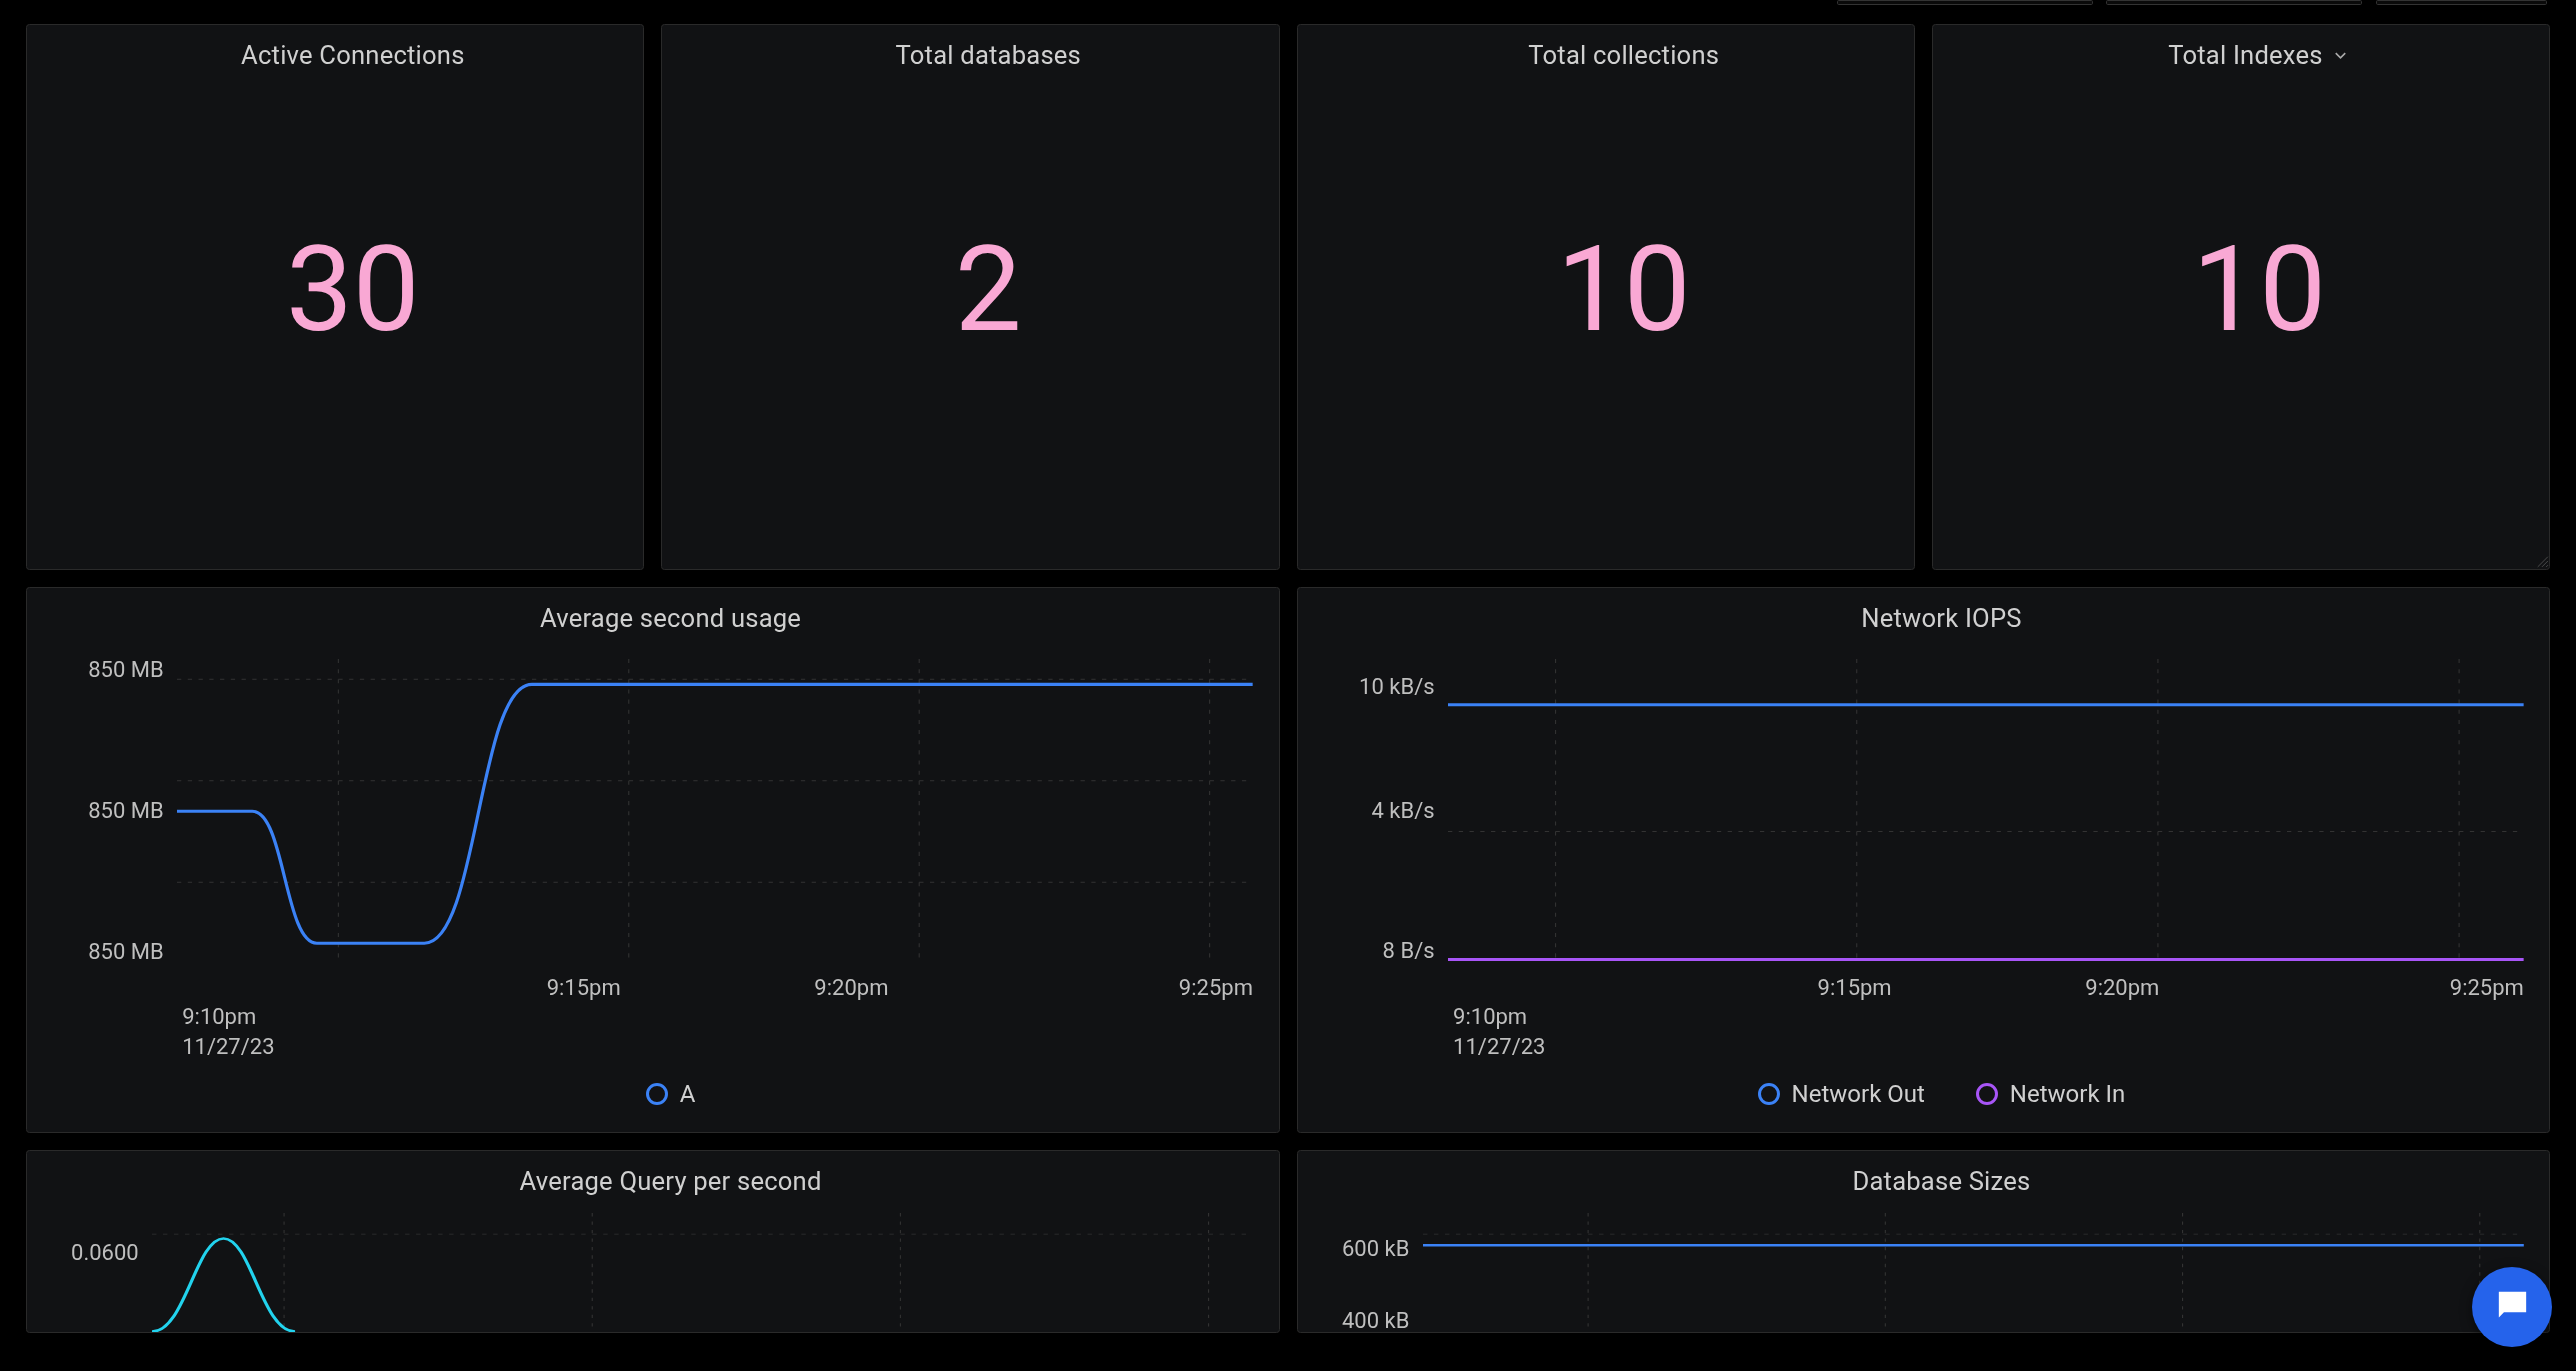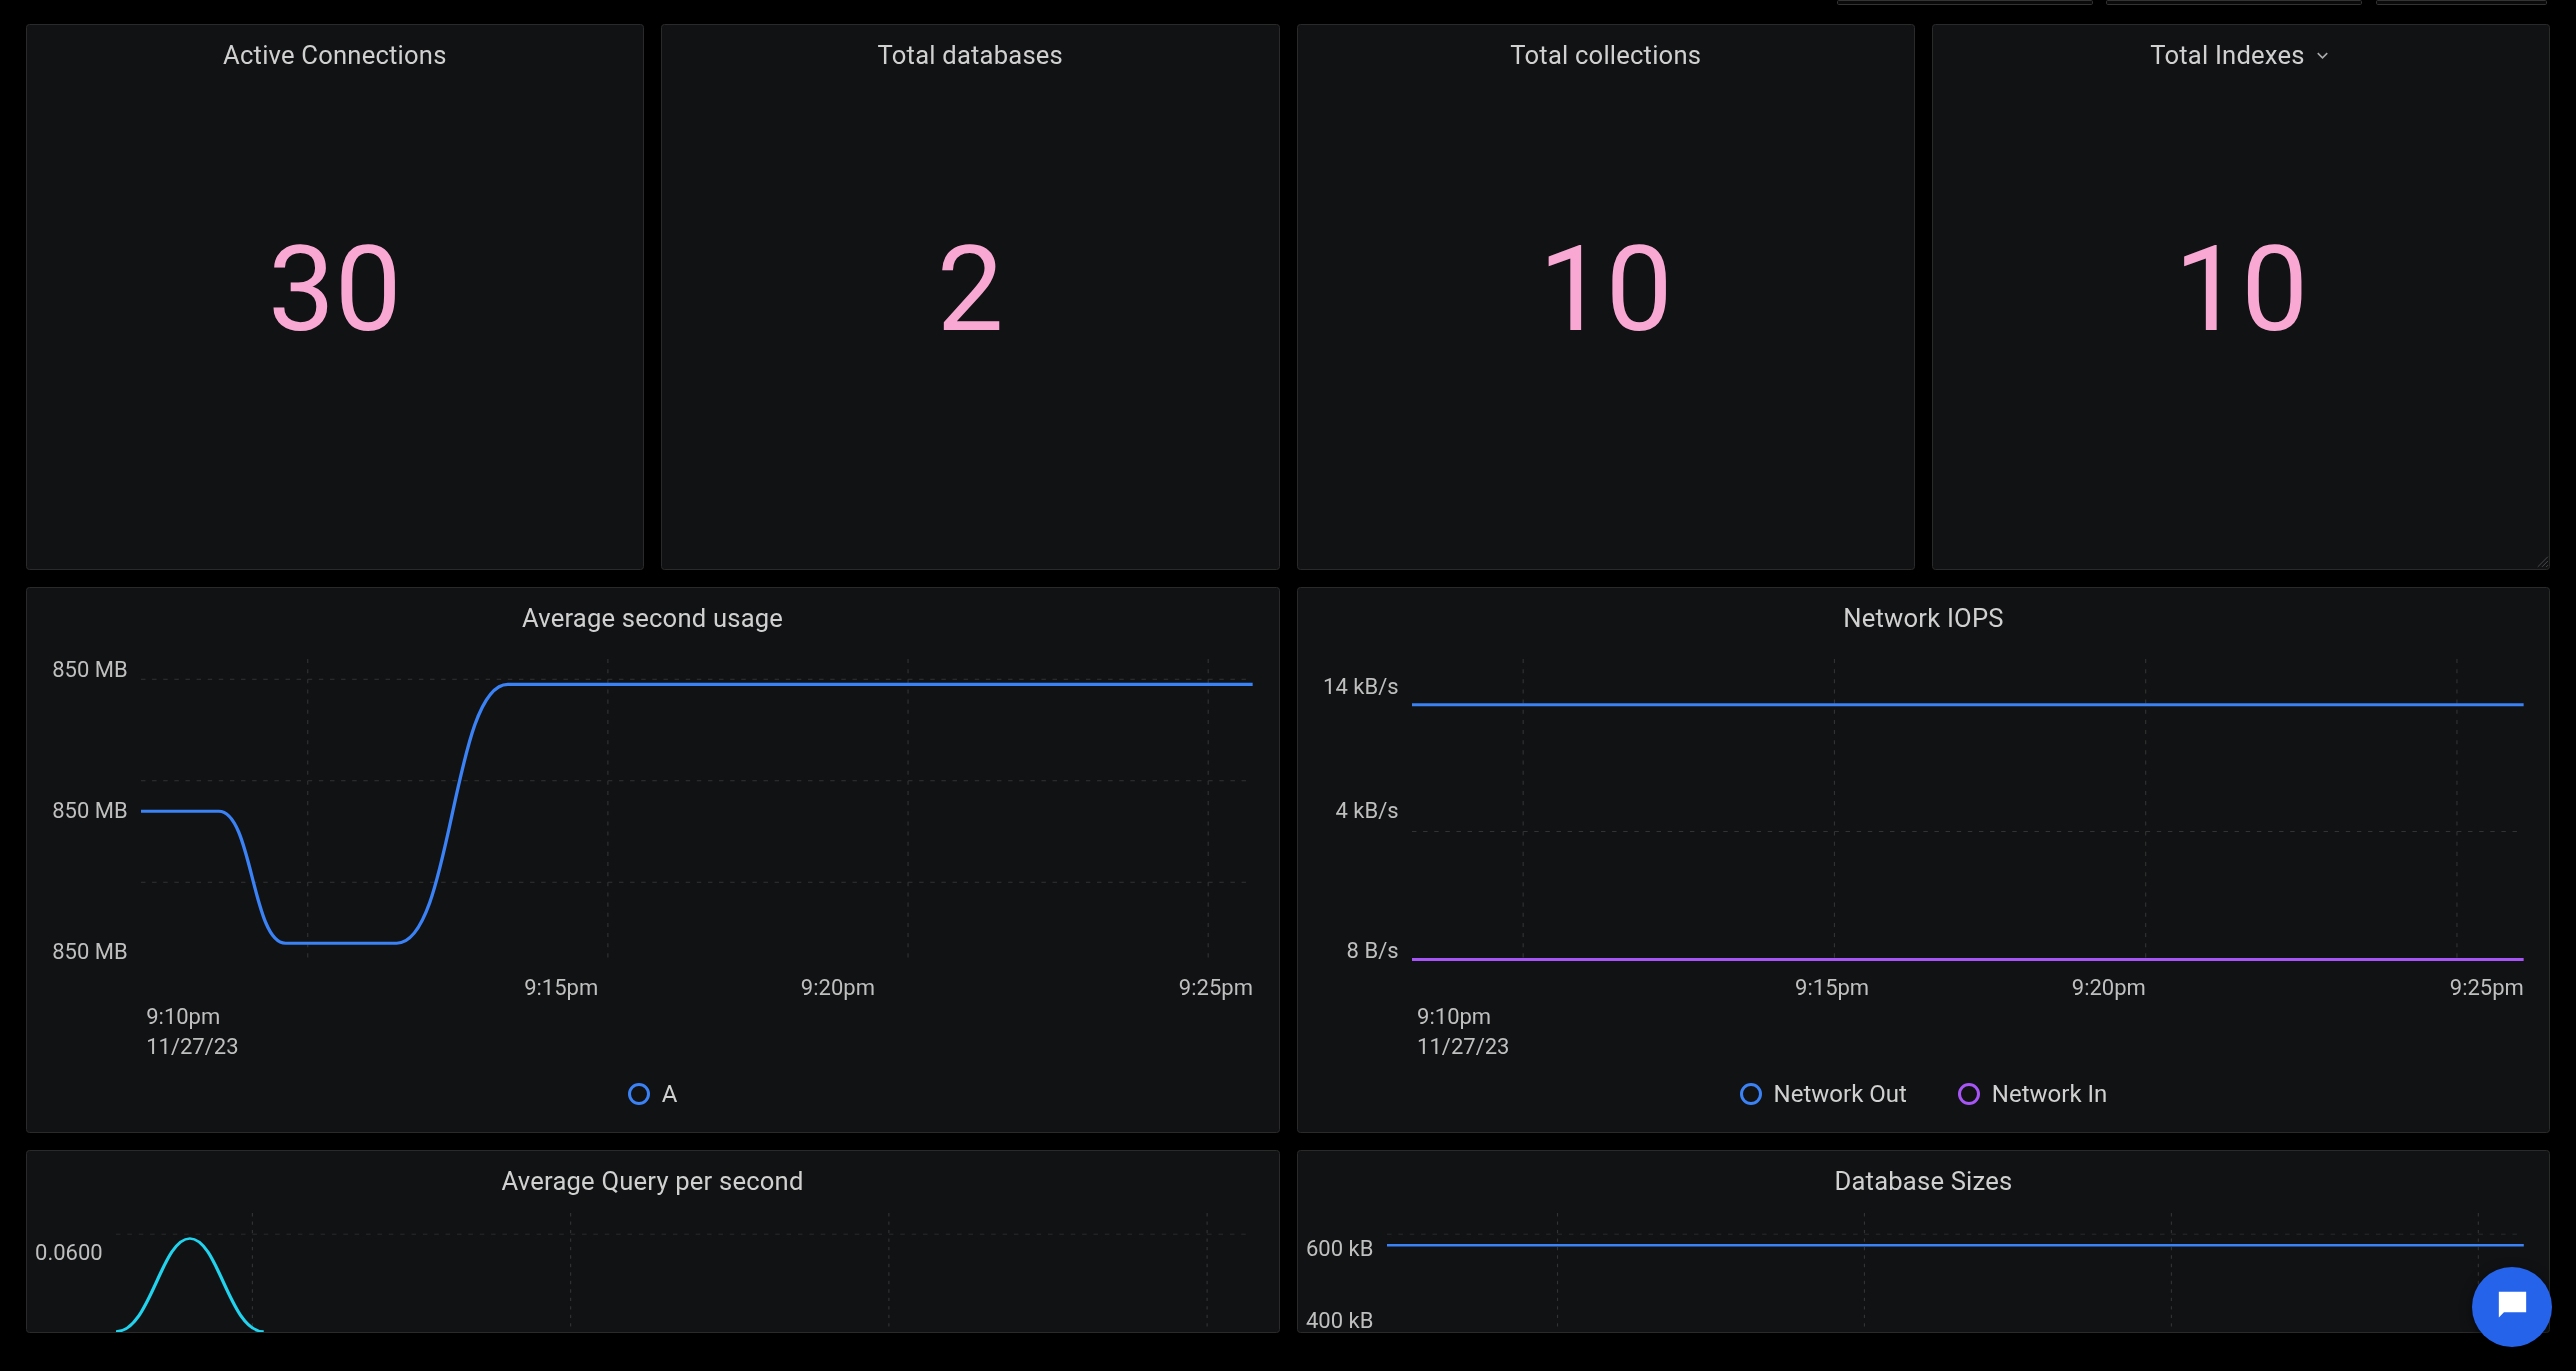--- a/index.html
+++ b/index.html
@@ -40,20 +40,21 @@
   .row-4 { grid-template-columns: repeat(4, 1fr); }
   .row-2 { grid-template-columns: repeat(2, 1fr); }
 
   .panel {
     background: #111214;
     border: 0.9px solid #2a2a2a;
     border-radius: 3.4px;
     display: flex;
     flex-direction: column;
     position: relative;
+    padding-left: 36px;
   }
   .panel-title {
     text-align: center;
     font-size: 25.6px;
     font-weight: 400;
     color: #d0d0d0;
     padding: 15.4px 0 8.5px 0;
     letter-spacing: 0.2px;
     display: flex;
     align-items: center;
@@ -299,21 +300,21 @@
           </div>
         </div>
       </div>
     </div>
 
     <div class="panel chart-panel">
       <div class="panel-title">Network IOPS</div>
       <div class="chart-body">
         <div class="plot-area">
           <div class="y-axis">
-            <div class="ytick" style="position:relative; top:17px;">14 kB/s</div>
+            <div class="ytick" style="position:relative; top:17px;">10 kB/s</div>
             <div class="ytick">4 kB/s</div>
             <div class="ytick" style="position:relative; top:-1.7px;">8 B/s</div>
           </div>
           <div class="plot">
             <svg viewBox="0 0 1000 300" preserveAspectRatio="none">
               <line class="grid-v" x1="100" y1="0" x2="100" y2="300"></line>
               <line class="grid-v" x1="380" y1="0" x2="380" y2="300"></line>
               <line class="grid-v" x1="660" y1="0" x2="660" y2="300"></line>
               <line class="grid-v" x1="940" y1="0" x2="940" y2="300"></line>
               <line class="grid-h" x1="0" y1="45" x2="1000" y2="45"></line>

